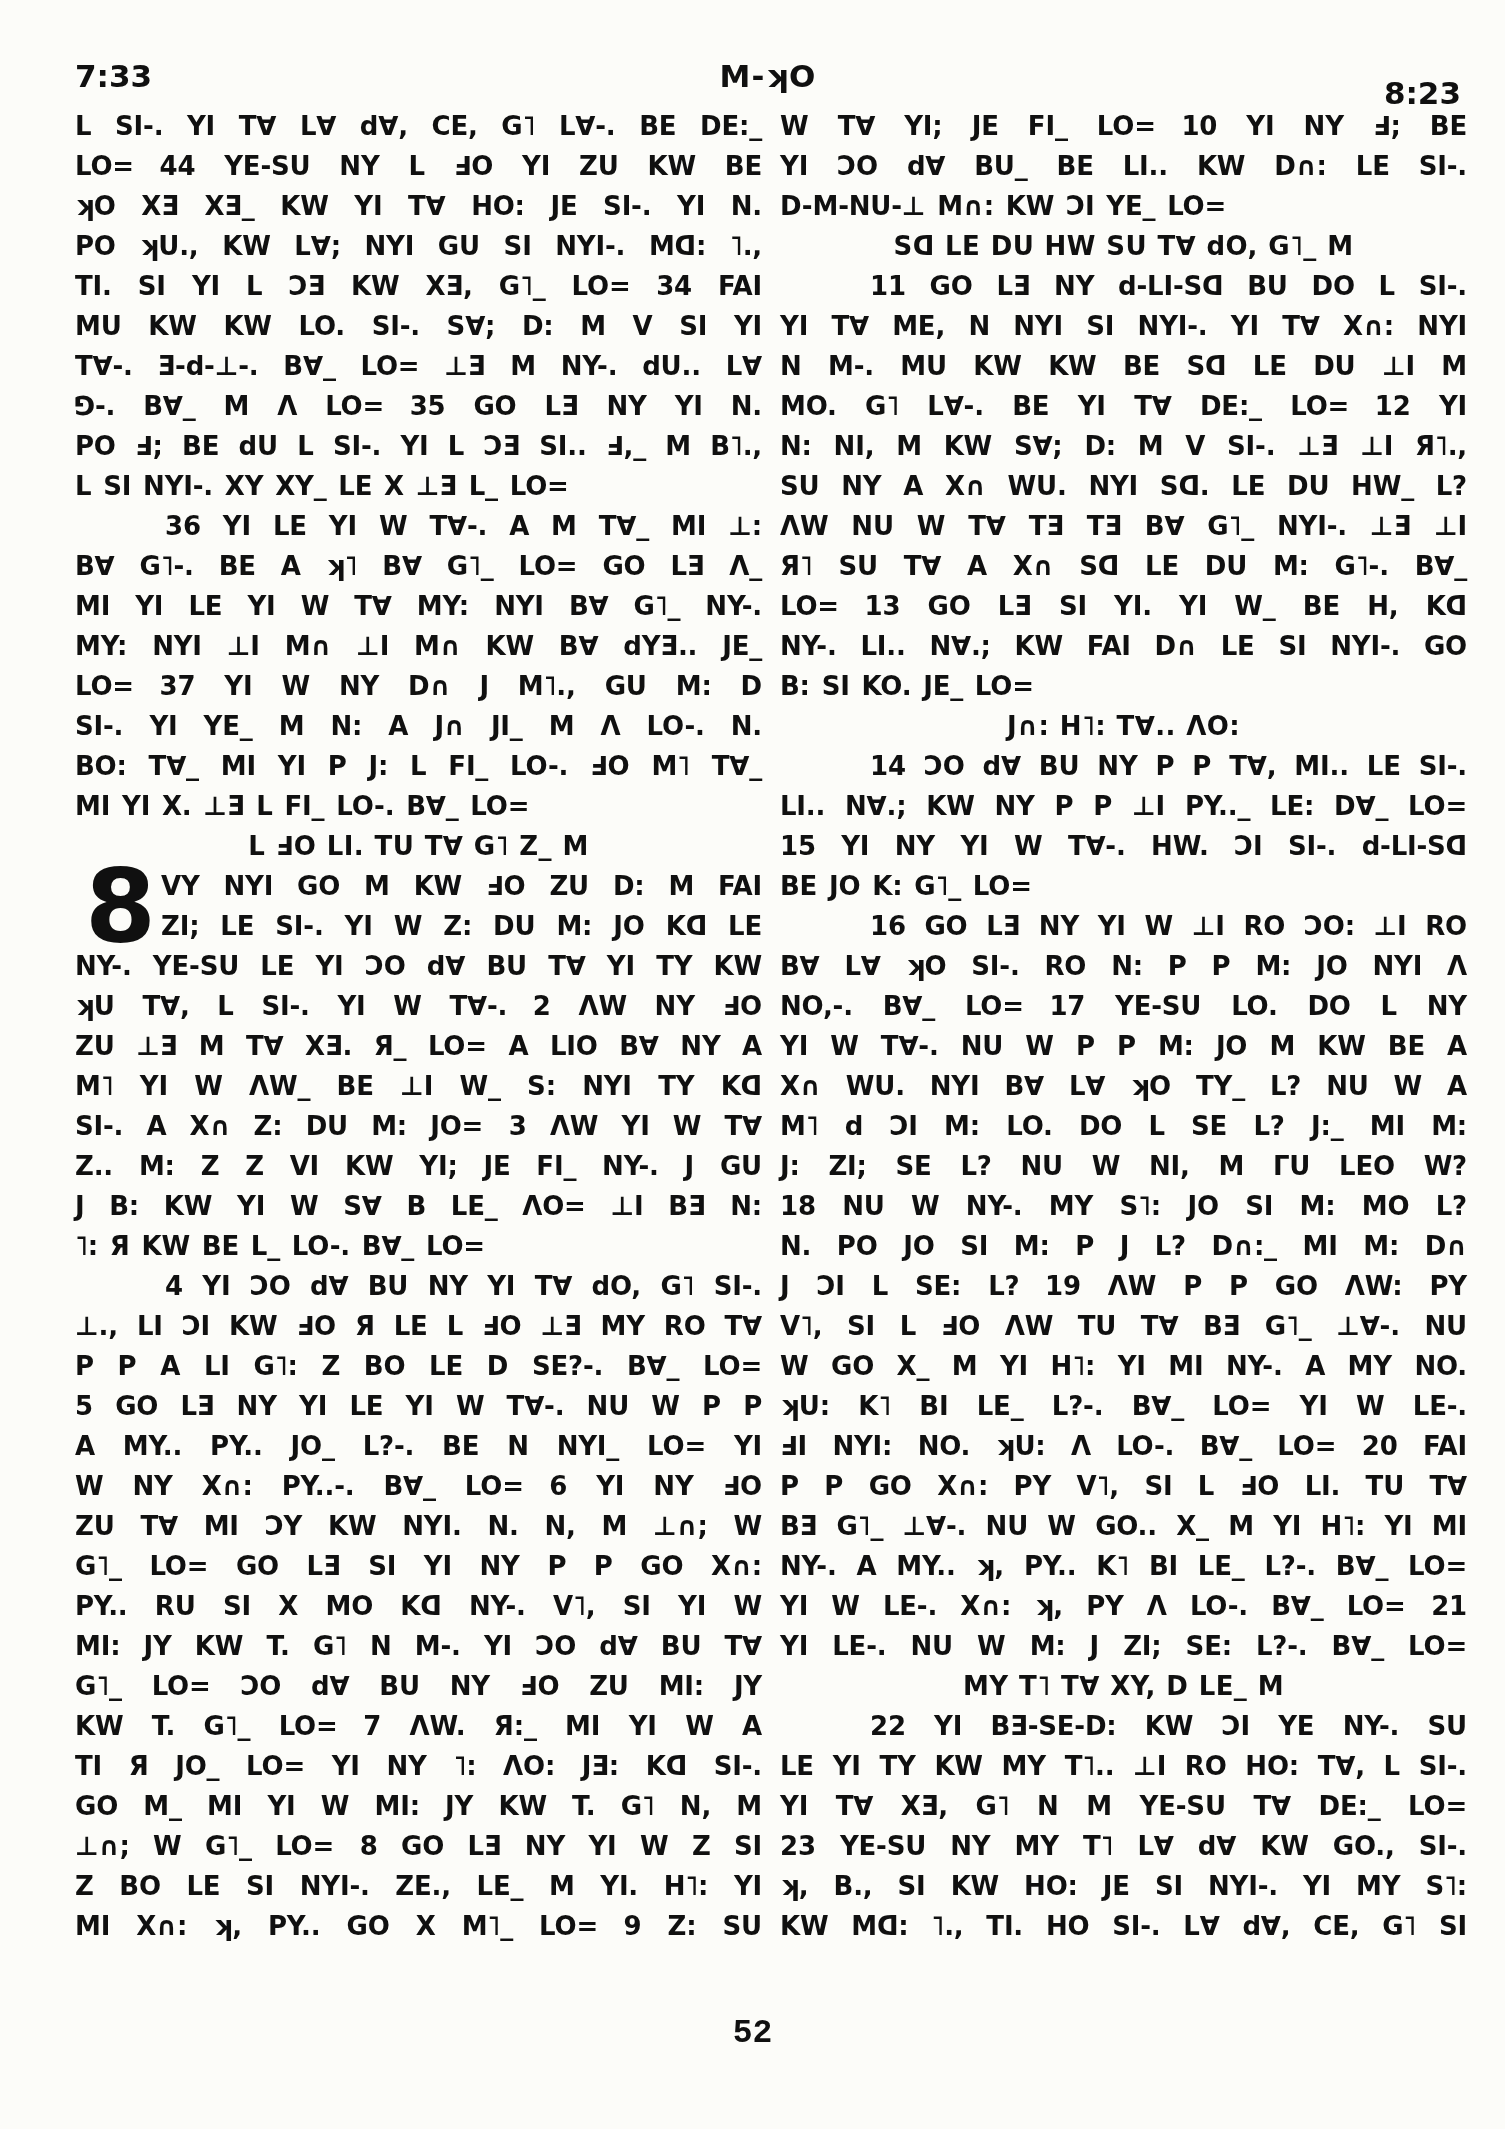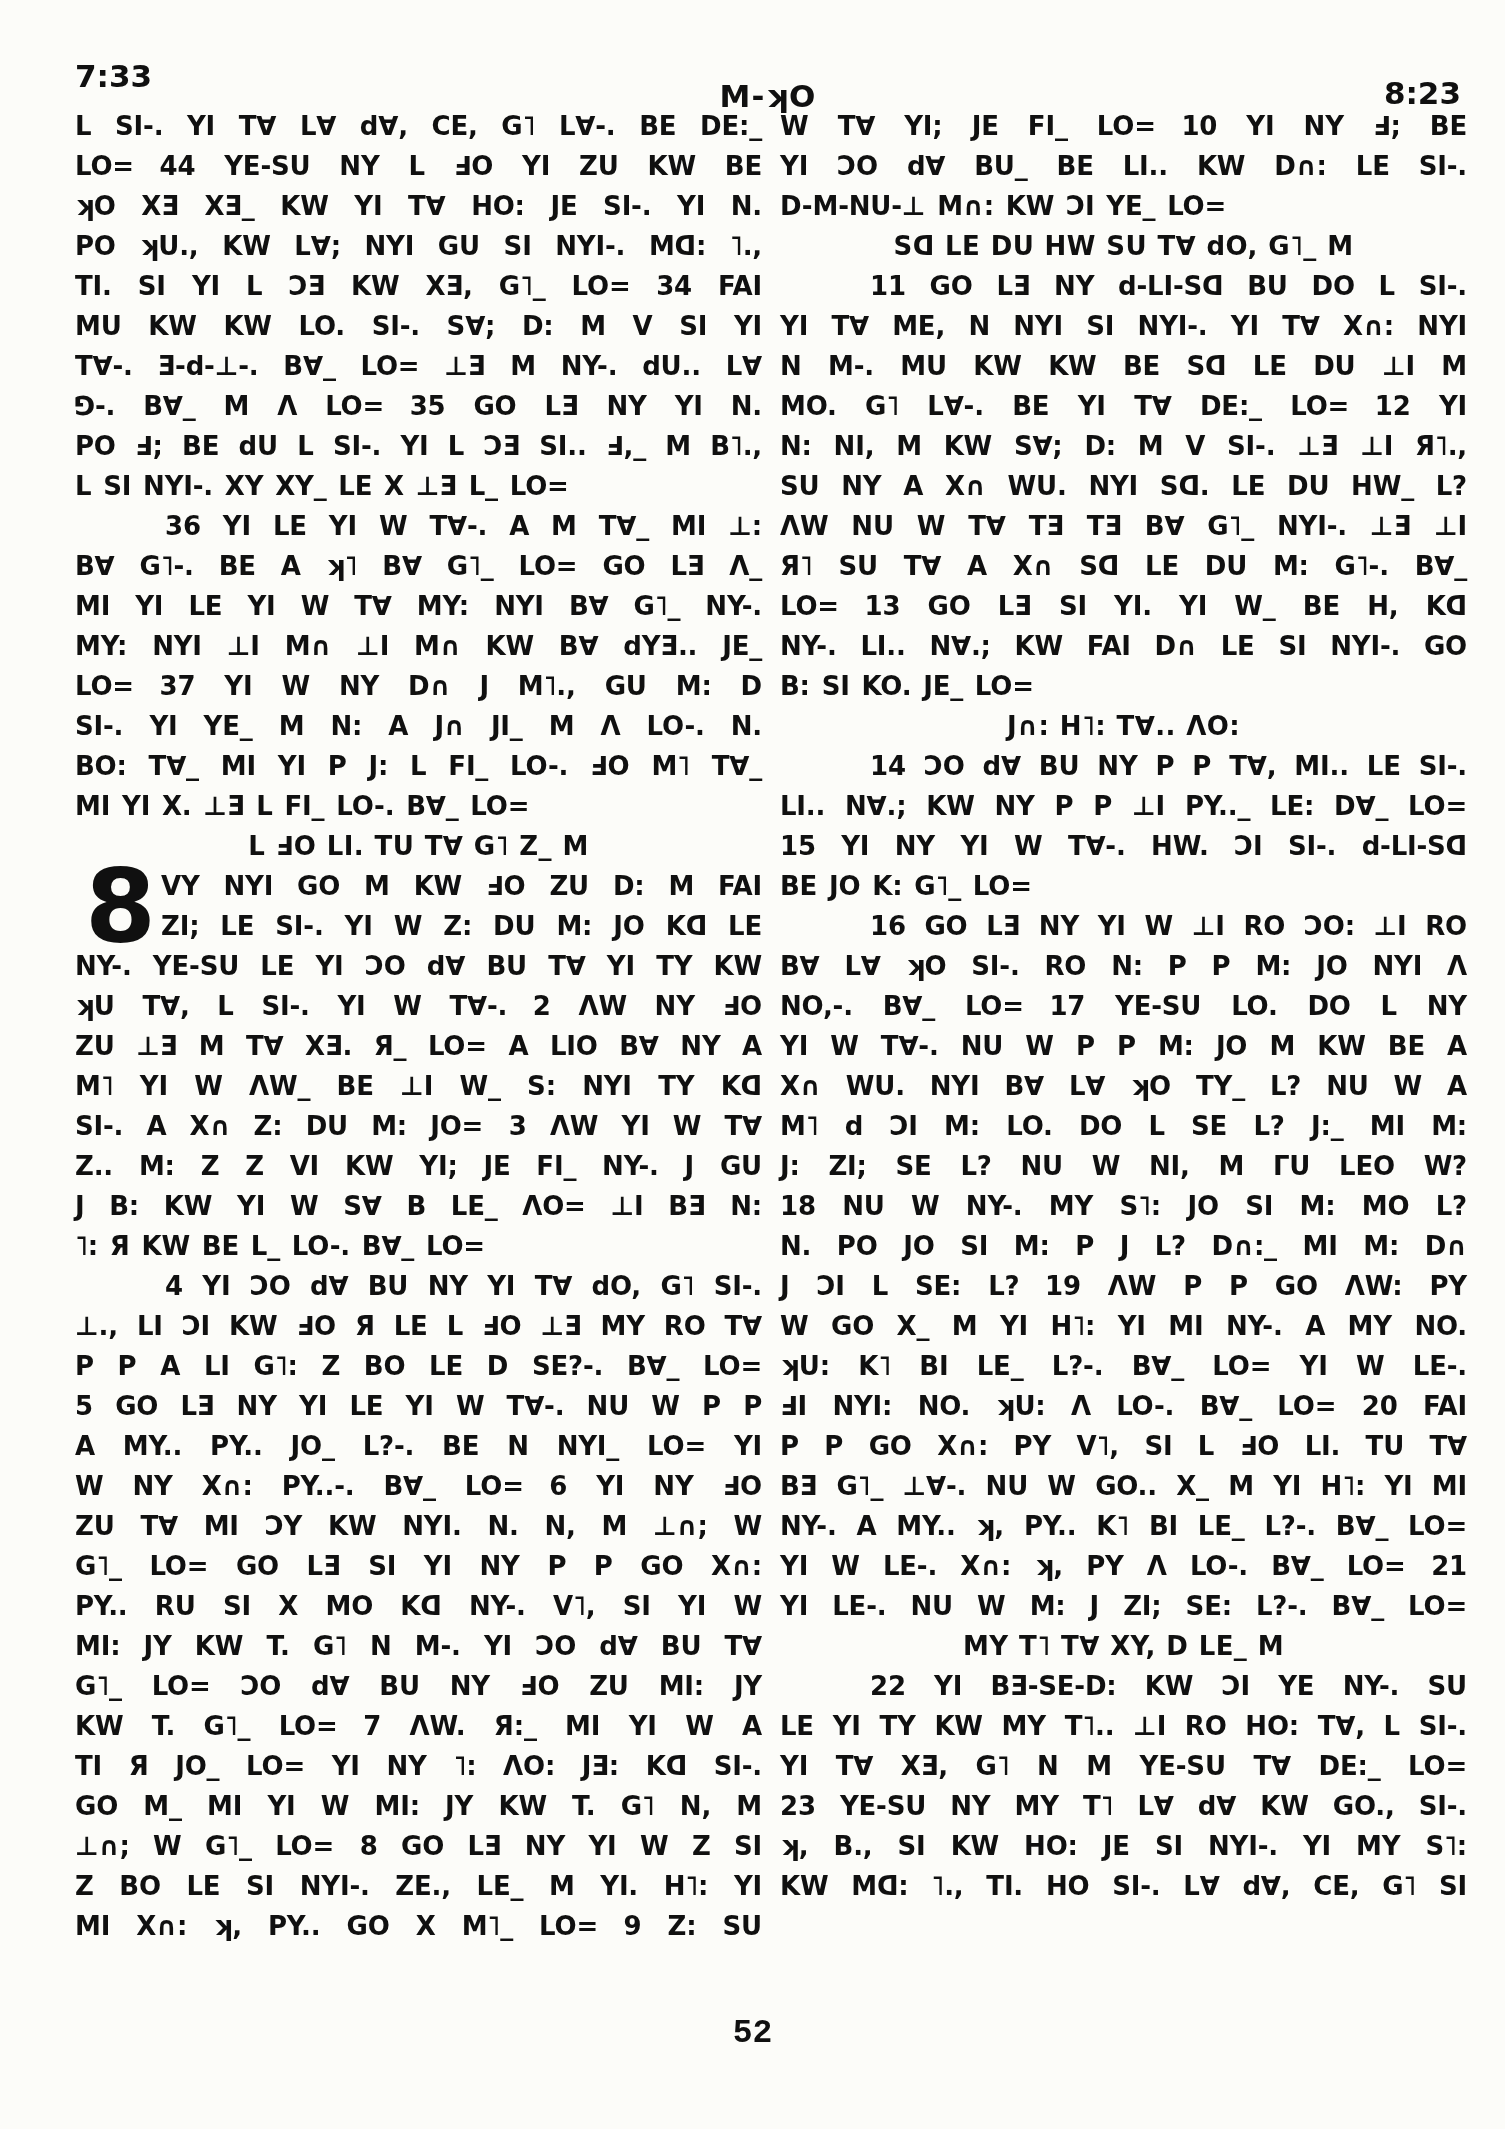--- a/index.html
+++ b/index.html
@@ -7,21 +7,21 @@
     position:relative; width:1505px; height:2129px; margin:0 auto;
     background:#fcfcf9; color:#101010;
     font-family:"DejaVu Sans","Liberation Sans",sans-serif;
     font-weight:700; overflow:hidden;
   }
   .running-head {
     position:absolute; top:56px; left:75px; right:44px; height:40px;
     font-size:31px; line-height:40px;
   }
   .running-head .hl { position:absolute; left:0; top:0; }
-  .running-head .hc { position:absolute; left:0; right:0; text-align:center; top:0; letter-spacing:1px;margin-top:20px; }
+  .running-head .hc { position:absolute; left:0; right:0; text-align:center; top:0; letter-spacing:1px; }
   .running-head .hr { position:absolute; right:0; top:17px; }
   .columns {
     position:absolute; top:106px; left:75px; right:38px;
     display:flex; gap:18px;
   }
   .col { width:687px; font-size:26px; line-height:40px; letter-spacing:-0.2px; word-spacing:3px; }
   .line { height:40px; text-align:justify; text-align-last:justify; }
   .line.end  { text-align-last:left; }
   .line.head { text-align:center; text-align-last:center; letter-spacing:0.4px; word-spacing:1px; }
   .line.p    { text-indent:90px; }
@@ -120,20 +120,21 @@
         <div class="line p">16 GO LƎ NY YI W ⊥I RO ƆO: ⊥I RO</div>
         <div class="line body">B∀ L∀ ʞO SI-. RO N: P P M: JO NYI Λ</div>
         <div class="line body">NO,-. B∀_ LO=  17 YE-SU LO. DO L NY</div>
         <div class="line body">YI W T∀-. NU W P P M: JO M KW BE A</div>
         <div class="line body">X∩ WU. NYI B∀ L∀ ʞO TY_ L? NU W A</div>
         <div class="line body">M˥ d ƆI M: LO. DO L SE L? J:_ MI M:</div>
         <div class="line body">J: ZI; SE L? NU W NI, M ΓU LEO W?</div>
         <div class="line body">18 NU W NY-. MY S˥: JO SI M: MO L?</div>
         <div class="line body">N. PO JO SI M: P J L? D∩:_ MI M: D∩</div>
         <div class="line body">J ƆI L SE: L?  19 ΛW P P GO ΛW: PY</div>
+        <div class="line body">V˥, SI L ℲO ΛW TU T∀ BƎ G˥_ ⊥∀-. NU</div>
         <div class="line body">W GO X_ M YI H˥: YI MI NY-. A MY NO.</div>
         <div class="line body">ʞU: K˥ BI LE_ L?-. B∀_ LO= YI W LE-.</div>
         <div class="line body">ℲI NYI: NO. ʞU: Λ LO-. B∀_ LO=  20 FAI</div>
         <div class="line body">P P GO X∩: PY V˥, SI L ℲO LI. TU T∀</div>
         <div class="line body">BƎ G˥_ ⊥∀-. NU W GO.. X_ M YI H˥: YI MI</div>
         <div class="line body">NY-. A MY.. ʞ, PY.. K˥ BI LE_ L?-. B∀_ LO=</div>
         <div class="line body">YI W LE-. X∩: ʞ, PY Λ LO-. B∀_ LO=  21</div>
         <div class="line body">YI LE-. NU W M: J ZI; SE: L?-. B∀_ LO=</div>
         <div class="line head">MY T˥ T∀ XY, D LE_ M</div>
         <div class="line p">22 YI BƎ-SE-D: KW ƆI YE NY-. SU</div>

